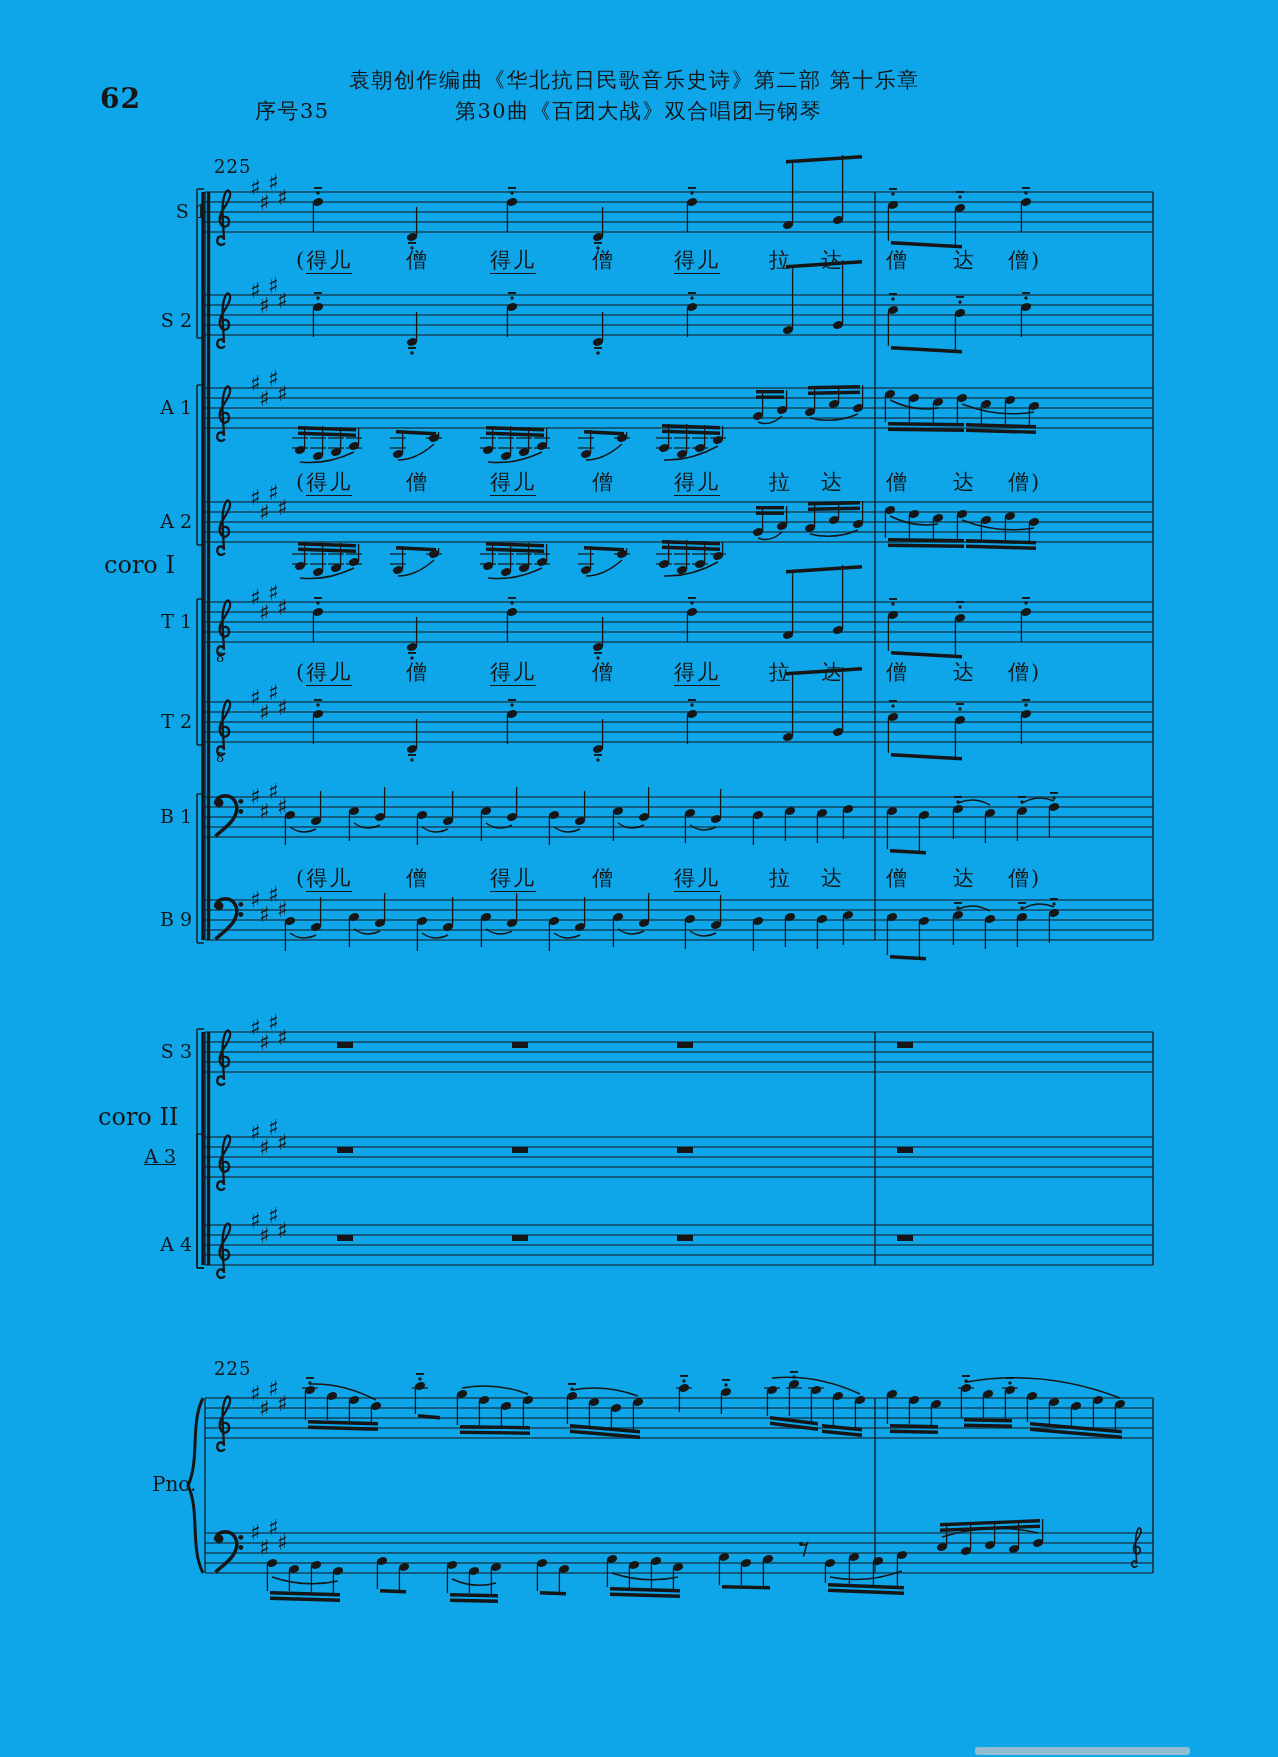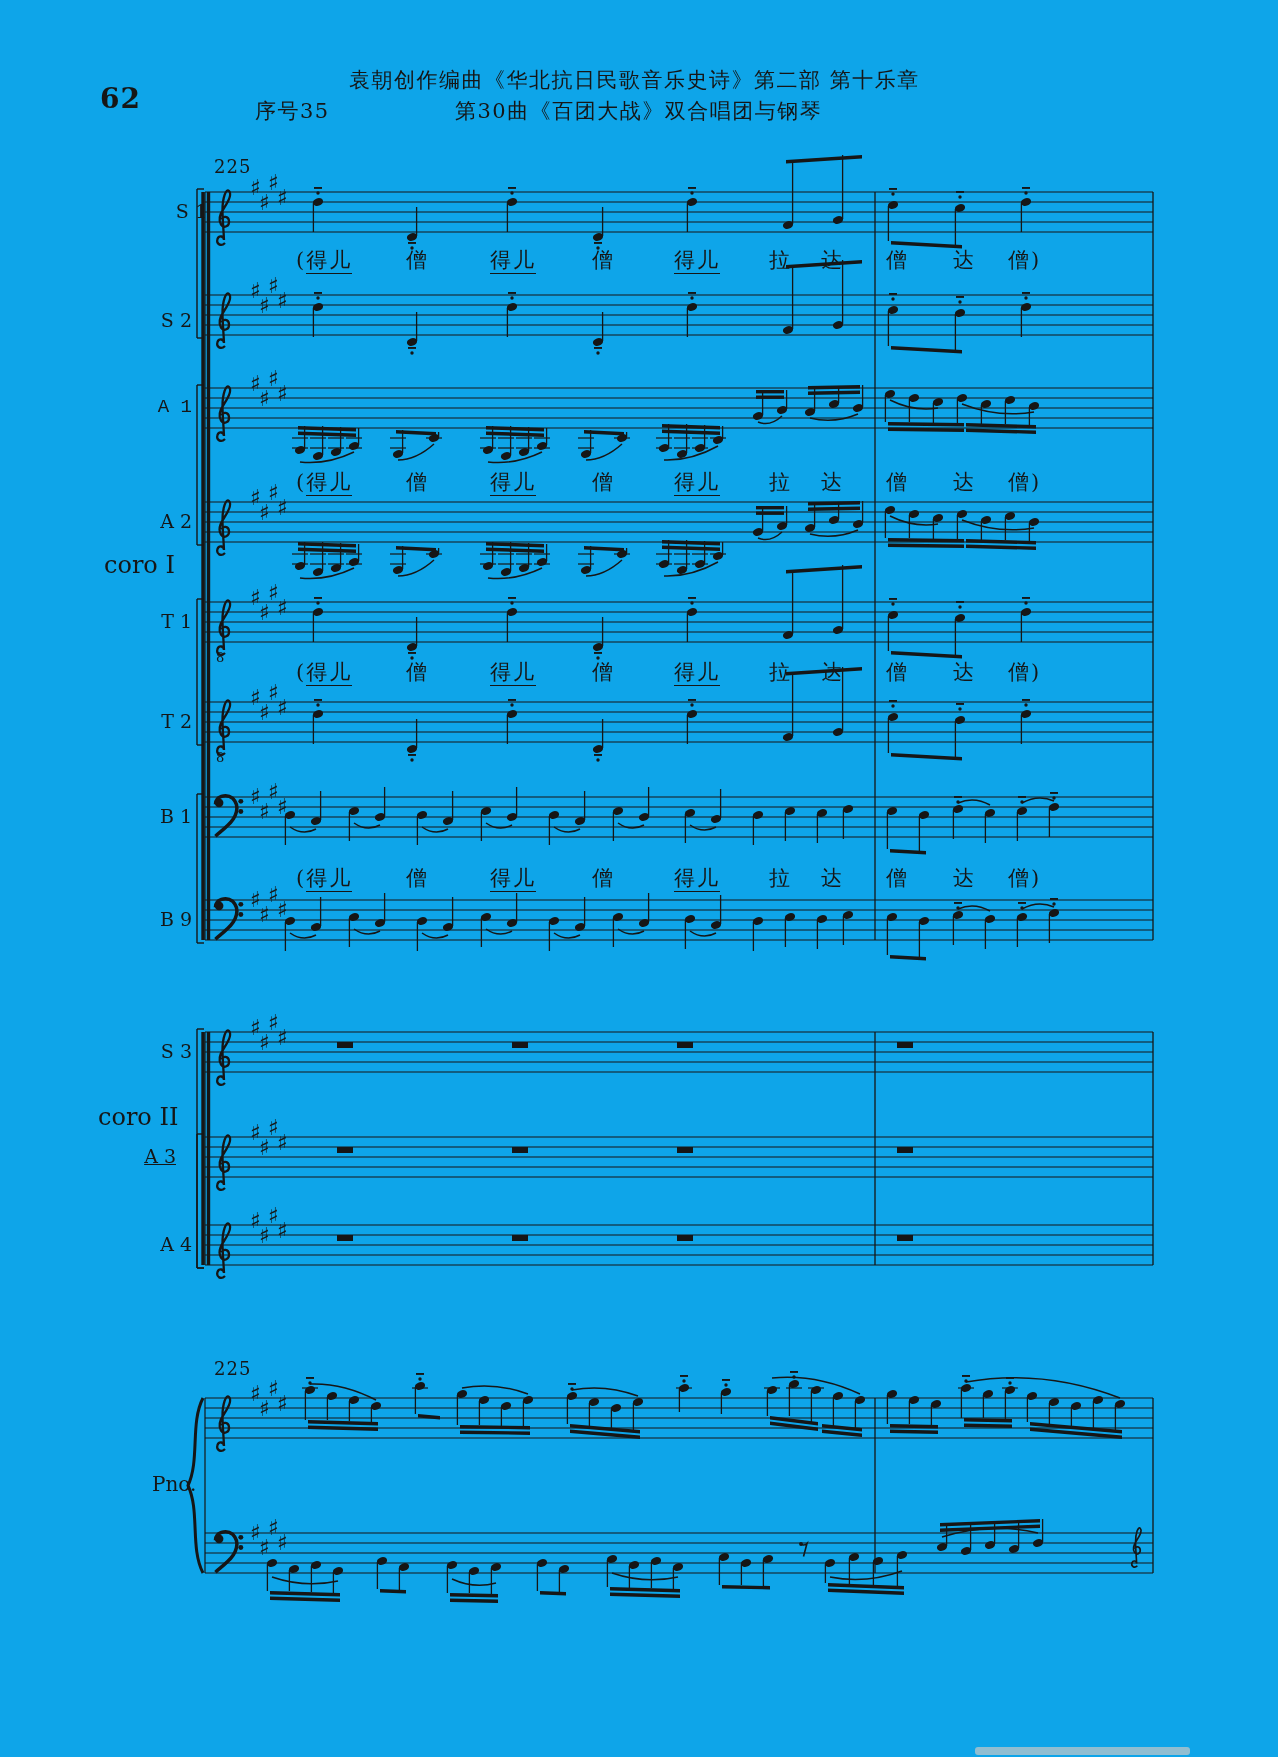--- a/index.html
+++ b/index.html
@@ -38,21 +38,21 @@
   <div class="abs measure-num" id="measure-top">225</div>
   <div class="abs measure-num" id="measure-piano">225</div>
 
   <div class="abs group-label" id="coro1">coro I</div>
   <div class="abs group-label" id="coro2">coro II</div>
   <div class="abs" id="pno-label">Pno.</div>
 
   <div class="abs" id="labels" style="left:0;top:0;">
       <div class="abs staff-label" style="left: 127px; top: 200px;">S 1</div>
       <div class="abs staff-label" style="left: 112px; top: 303px; margin-top: 6px;">S 2</div>
-      <div class="abs staff-label" style="left: 112px; top: 396px; font-family: Liberation Mono, monospace;">A 1</div>
+      <div class="abs staff-label" style="left: 112px; top: 396px;">A 1</div>
       <div class="abs staff-label" style="left: 112px; top: 510px;">A 2</div>
       <div class="abs staff-label" style="left: 112px; top: 610px;">T 1</div>
       <div class="abs staff-label" style="left: 112px; top: 710px;">T 2</div>
       <div class="abs staff-label" style="left: 112px; top: 805px;">B 1</div>
       <div class="abs staff-label" style="left: 112px; top: 908px;">B 9</div>
       <div class="abs staff-label" style="left: 112px; top: 1040px;">S 3</div>
       <div class="abs staff-label" style="left: 96px; top: 1145px; text-decoration: underline;">A 3</div>
       <div class="abs staff-label" style="left: 112px; top: 1233px;">A 4</div>
     </div>
   <div class="abs" id="lyrics" style="left:0;top:0;">

